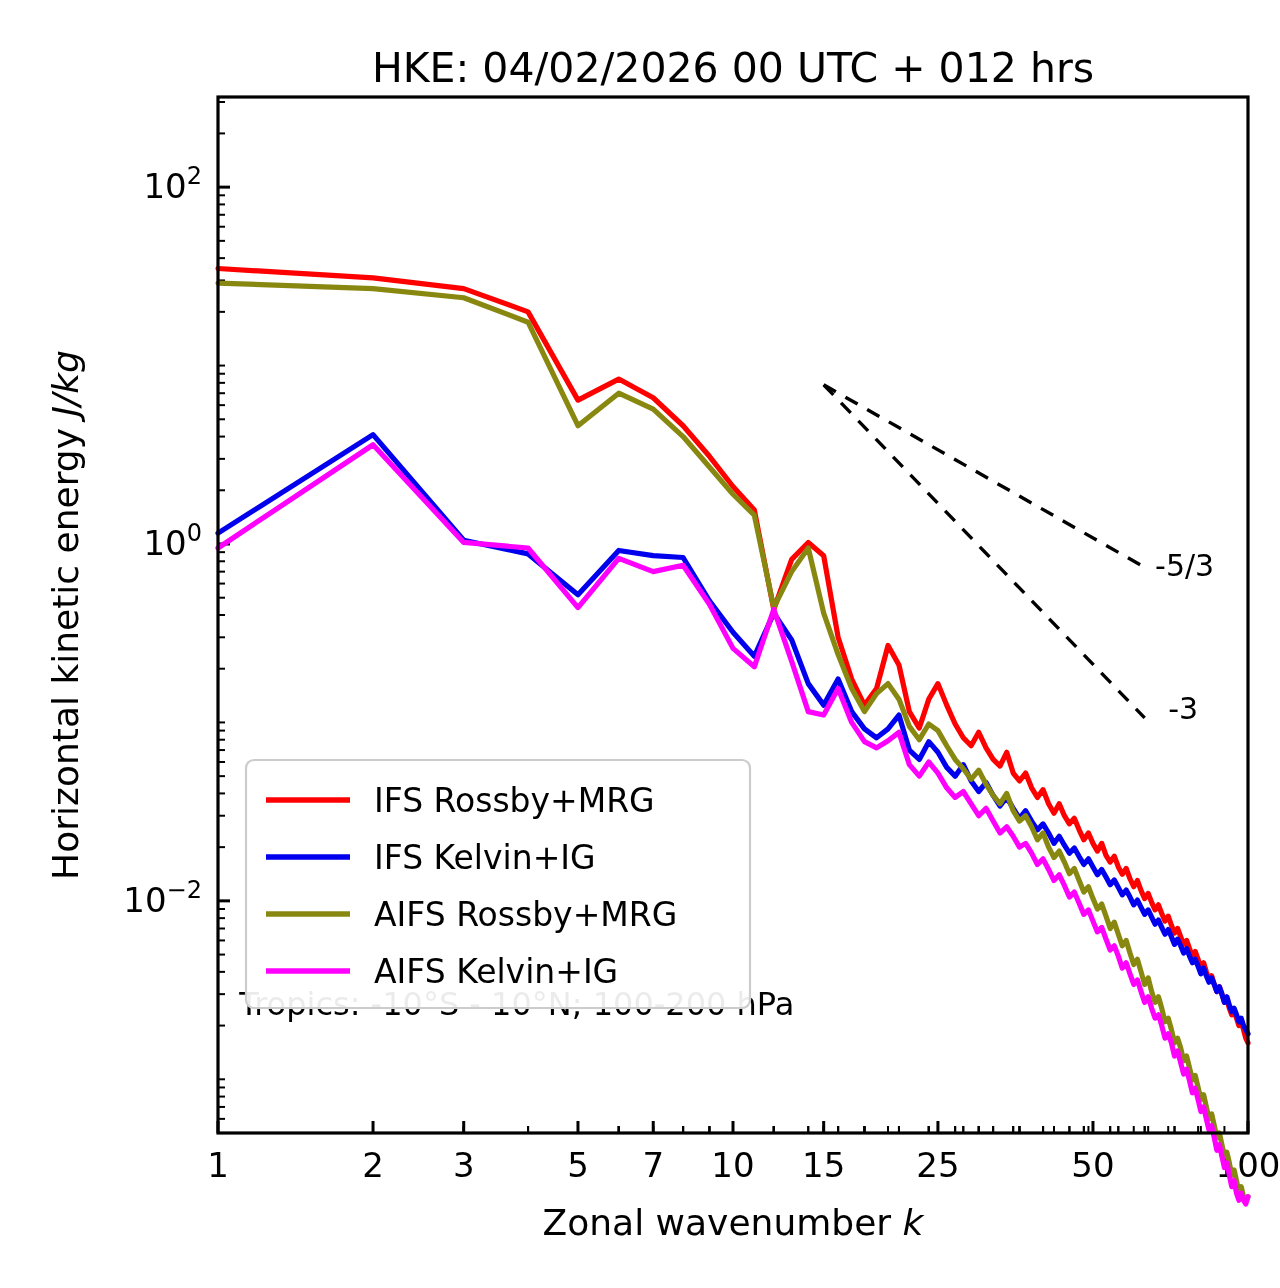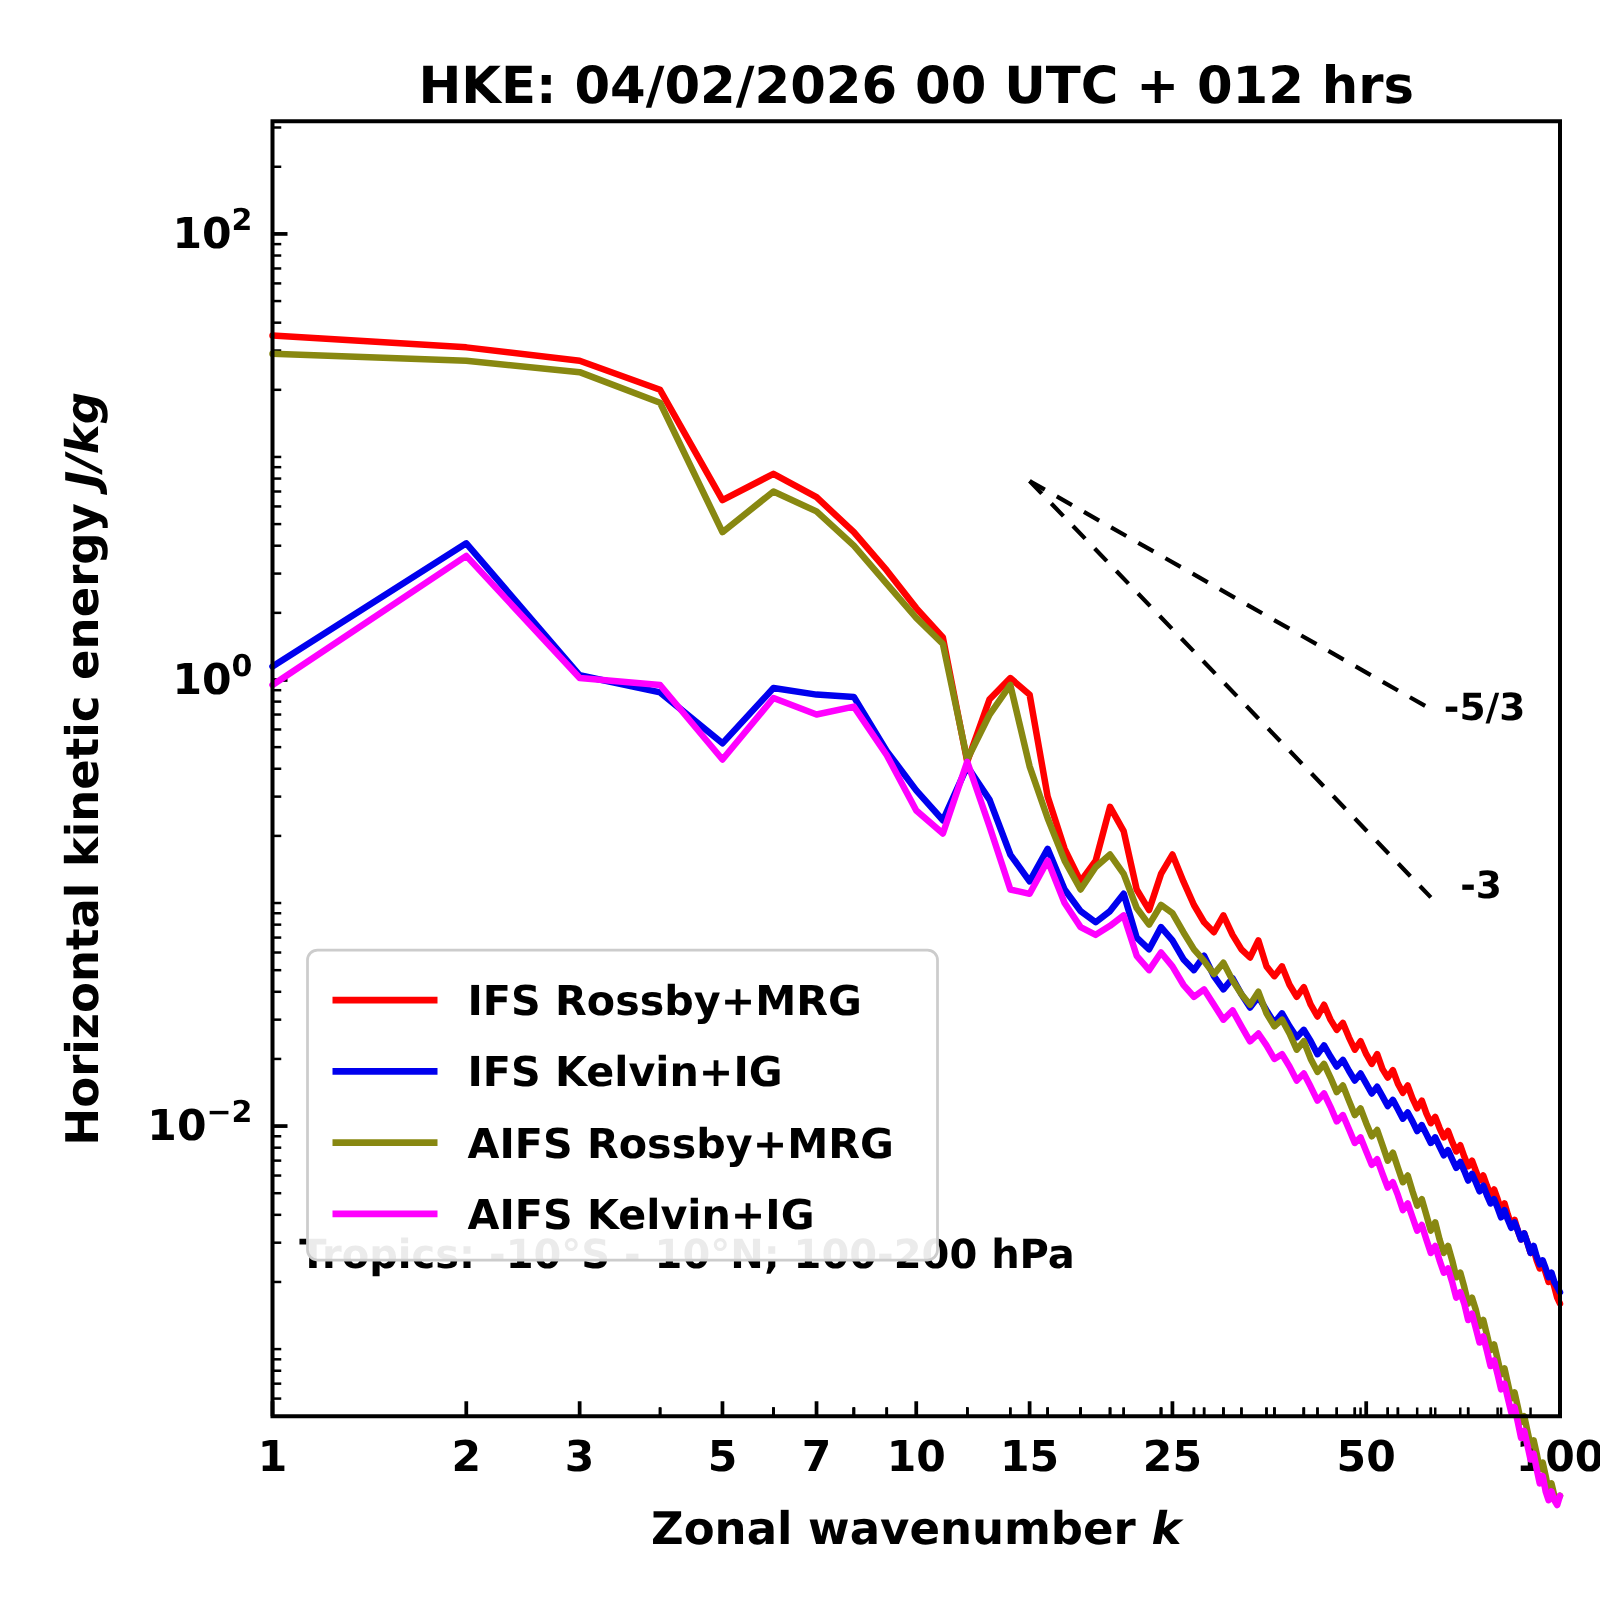--- a/index.html
+++ b/index.html
@@ -11,21 +11,20 @@
     width: 1280px;
     height: 1288px;
     font-family: "DejaVu Sans", "Liberation Sans", sans-serif;
     overflow: hidden;
   }
   #figure {
     position: relative;
     width: 1280px;
     height: 1288px;
     background: #ffffff;
-    font-weight: bold;
   }
   #plot-svg {
     display: block;
     width: 1280px;
     height: 1288px;
   }
   .title-text {
     font-size: 41px;
     fill: #000000;
     font-family: "DejaVu Sans", "Liberation Sans", sans-serif;

